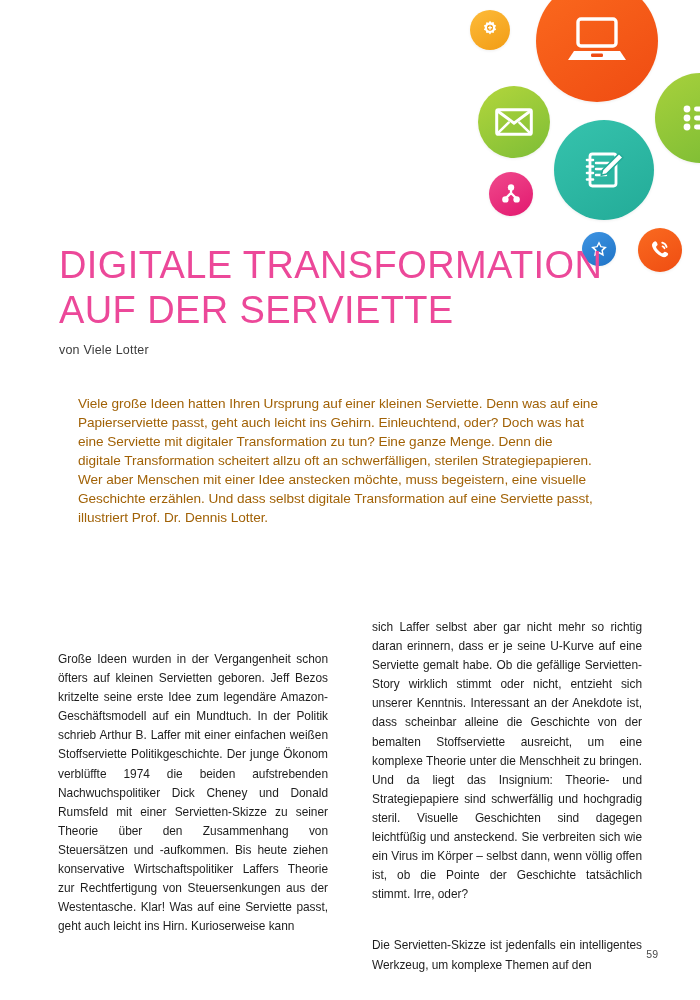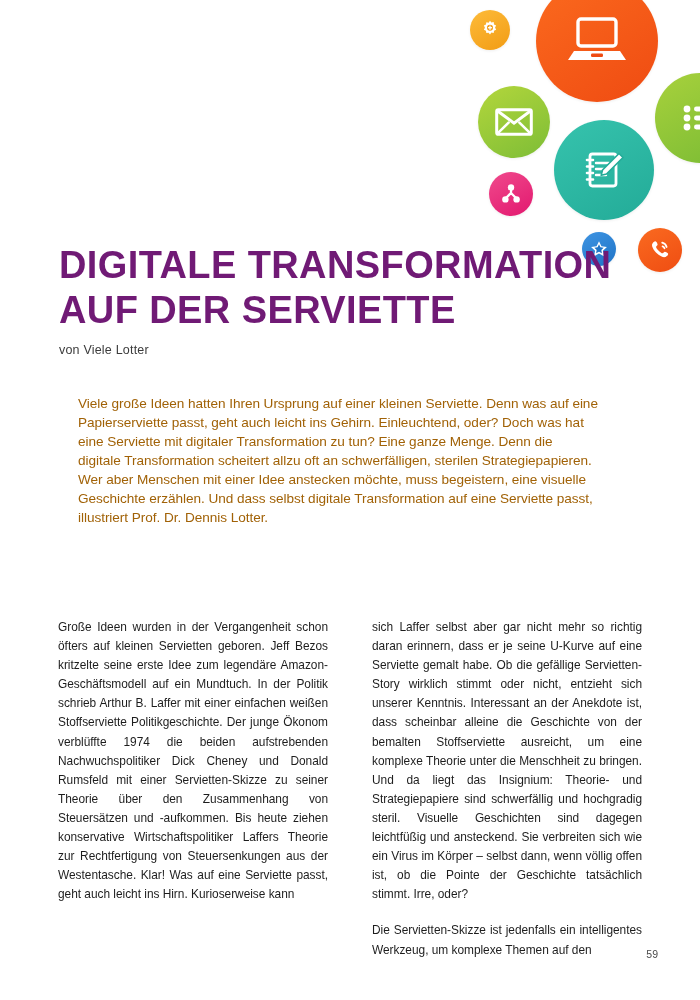--- a/index.html
+++ b/index.html
@@ -48,23 +48,23 @@
   
   #headline {
     position: absolute;
     left: 59px;
     top: 222px;
     width: 560px;
   }
   #headline .line {
     font-size: 38px;
     line-height: 45px;
-    font-weight: 700;
+    font-weight: 400;
     letter-spacing: 0.4px;
-    color: #701a75;
+    color: #ec4899;
     white-space: nowrap;
   }
   #byline {
     position: absolute;
     left: 59px;
     top: 343px;
     font-size: 12.5px;
     color: #3b3b3b;
     letter-spacing: 0.2px;
   }
@@ -105,21 +105,21 @@
 
   .col p {
     margin: 0 0 17px 0;
     font-size: 11.9px;
     line-height: 19.1px;
     text-align: justify;
     color: #1d1d1d;
     letter-spacing: -0.02px;
     hyphens: manual;
   }
-  .col p:last-child { margin-bottom: 0; }
+  .col p:last-child { margin-bottom: 0; margin-top: 32px; }
 
   
   #page-number {
     position: absolute;
     right: 42px;
     bottom: 40px;
     font-size: 10.5px;
     color: #4a4a4a;
     text-align: center;
   }

